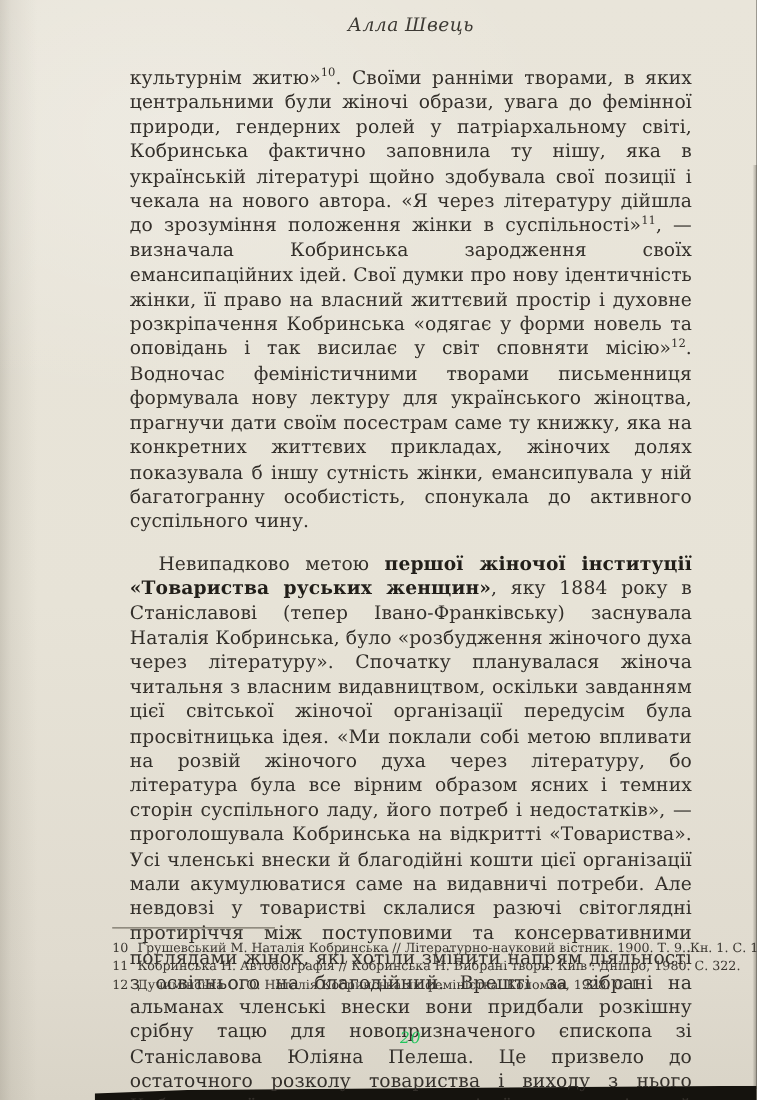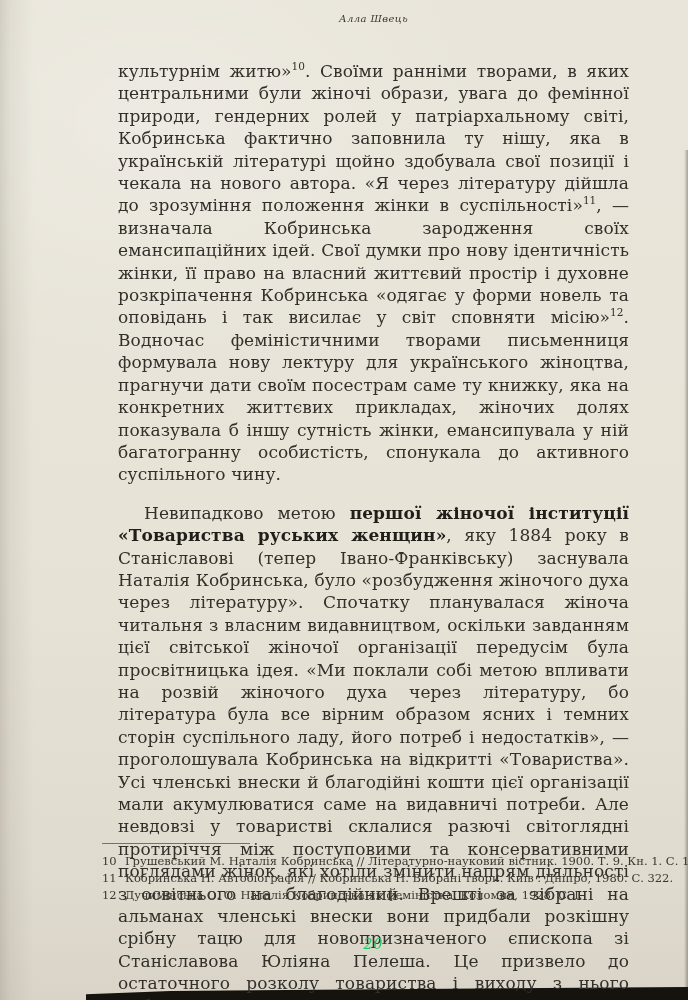--- a/index.html
+++ b/index.html
@@ -42,21 +42,21 @@
     background: #15130e;
     clip-path: polygon(0 55%, 14% 30%, 100% 0, 100% 100%, 0 100%);
   }
   .running-header {
     position: absolute;
     top: 13px;
     left: 101px;
     width: 545px;
     text-align: center;
     font-style: italic;
-    font-size: 10px;
+    font-size: 17px;
     letter-spacing: 0.4px;
     color: #3d3a34;
   }
   .textblock {
     position: absolute;
     top: 44px;
     left: 102px;
     width: 543px;
     text-align: justify;
     font-size: 17px;

